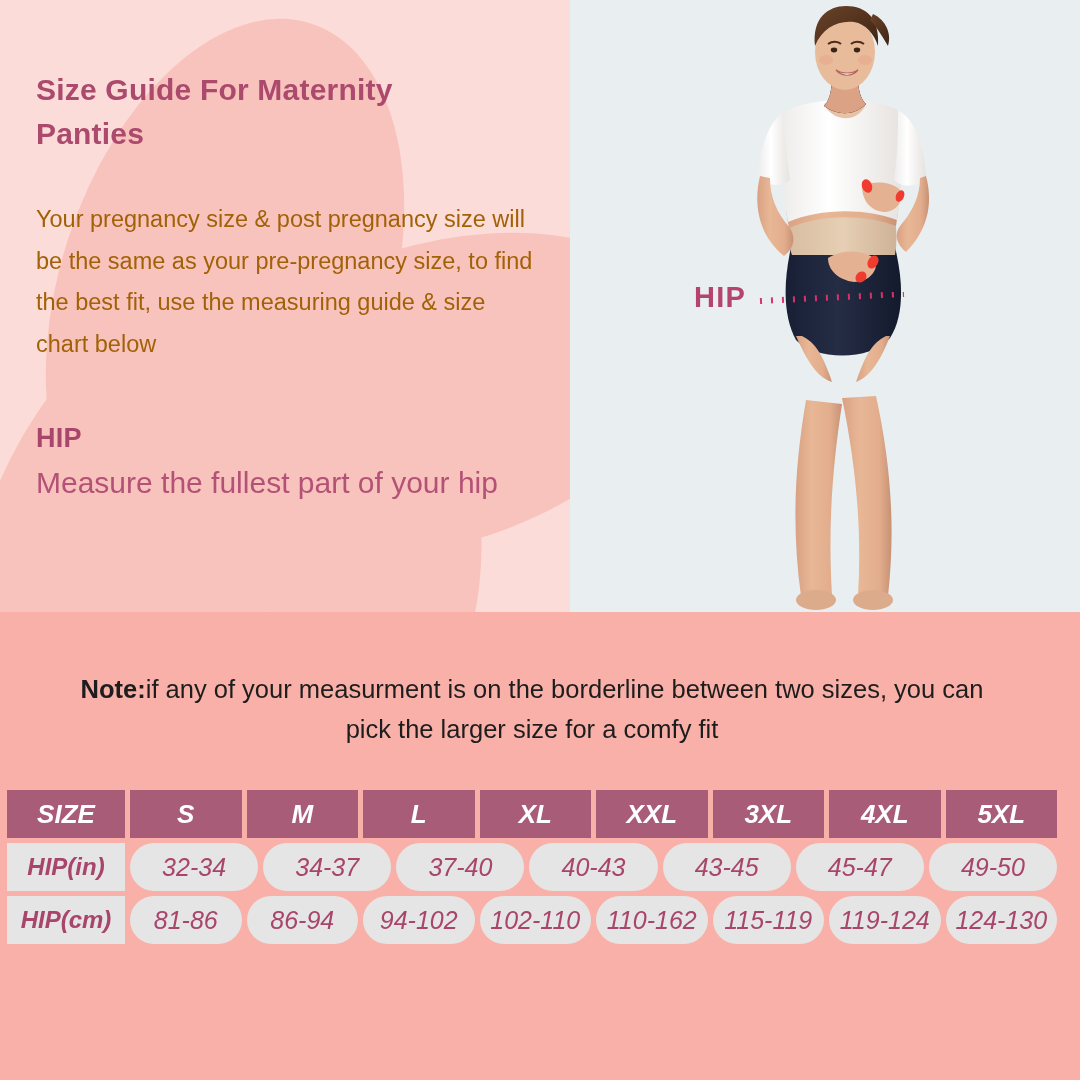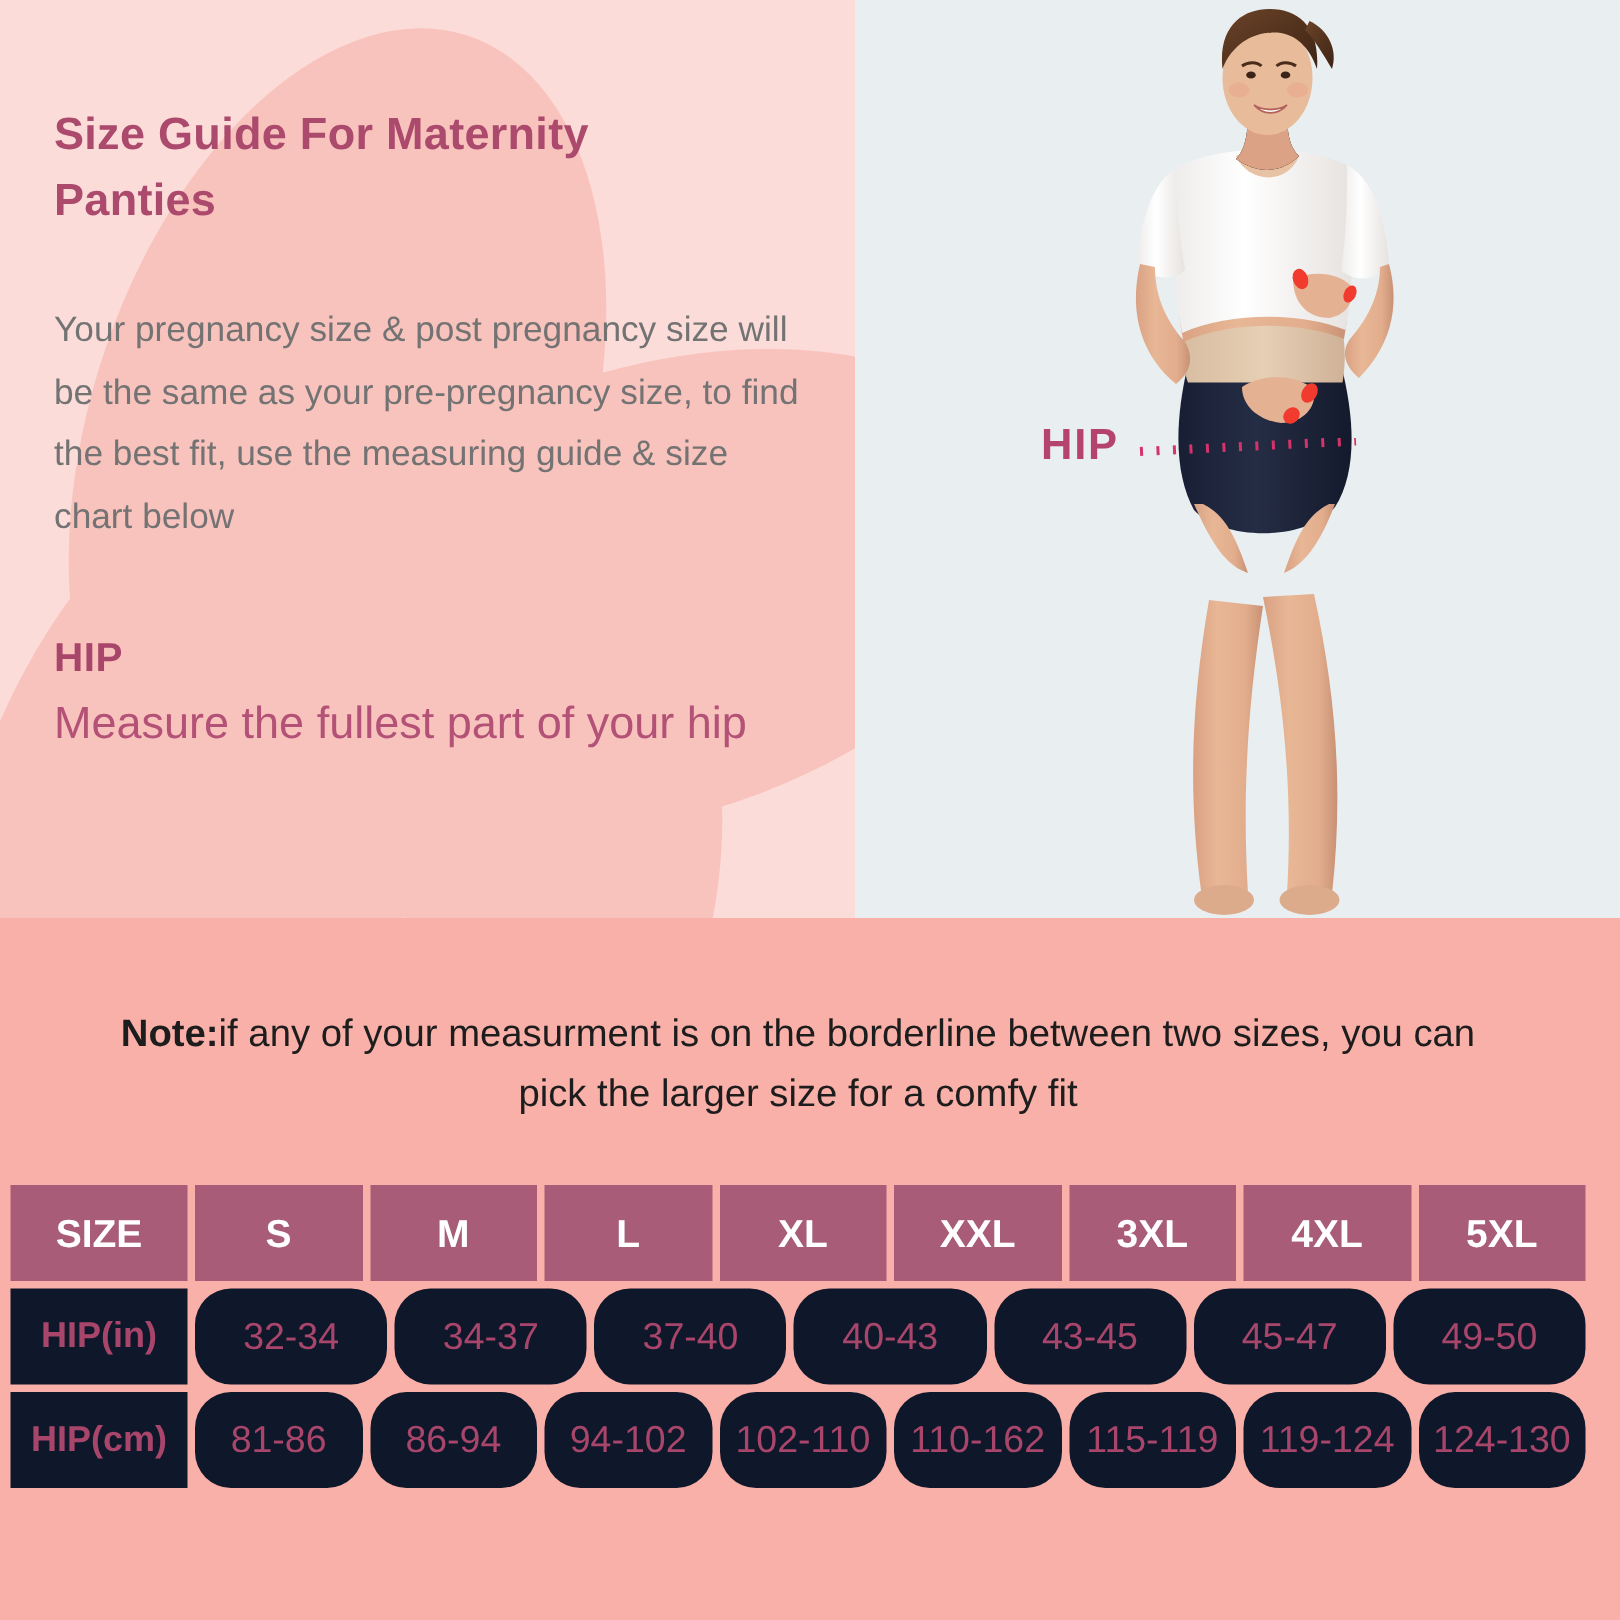--- a/index.html
+++ b/index.html
@@ -22,21 +22,21 @@
   .blob.b2{width:520px;height:300px;left:175px;top:245px;transform:rotate(-17deg);}
   .blob.b3{width:300px;height:520px;left:-5px;top:265px;transform:rotate(27deg);}
   .blob.b4{width:230px;height:430px;left:250px;top:300px;transform:rotate(-6deg);}
 
   .left-content{position:relative;padding:44px 36px 0 36px;margin-top:24px;}
   .title{
     color:#ab4a6d;font-size:30px;font-weight:bold;line-height:1.45;
     letter-spacing:.2px;margin:0 0 44px 0;max-width:440px;
   }
   .para{
-    color:#737373;font-size:23.5px;line-height:1.77;margin:0;max-width:510px;
+    color:#a16207;font-size:23.5px;line-height:1.77;margin:0;max-width:510px;
     font-weight:400;
   }
   .hip-head{
     color:#a8456a;font-size:27px;font-weight:bold;margin:58px 0 6px 0;
     letter-spacing:.3px;
   }
   .hip-sub{color:#b35276;font-size:30px;margin:0;line-height:1.5;}
 
   
   .right-panel{
@@ -65,27 +65,27 @@
   }
   .note b{font-weight:bold;}
 
   
   .table-wrap{
     position:absolute;left:7px;top:178px;width:1050px;
   }
   .srow{display:flex;gap:5px;margin-bottom:5px;}
   .srow:last-child{margin-bottom:0;}
   .cell{
-    height:64px;display:flex;align-items:center;justify-content:center;
-    font-size:25px;box-sizing:border-box;
+    height:48px;display:flex;align-items:center;justify-content:center;
+    font-size:25px;box-sizing:border-box;font-style:italic;
   }
   .c-first{width:118px;flex:0 0 118px;}
   .c-rest{flex:1 1 0;}
   .head .cell{background:#a85c77;color:#ffffff;font-weight:bold;font-size:26px;}
-  .data .cell{background:#0f172a;color:#a8456a;}
+  .data .cell{background:#e5e5e5;color:#a8456a;}
   .data .c-first{font-weight:bold;font-size:24px;}
   .data .c-rest{font-weight:400;border-radius:24px;}
 </style>
 </head>
 <body>
 
 <div id="page">
 
   <div class="left-panel">
     <div class="blobs">

